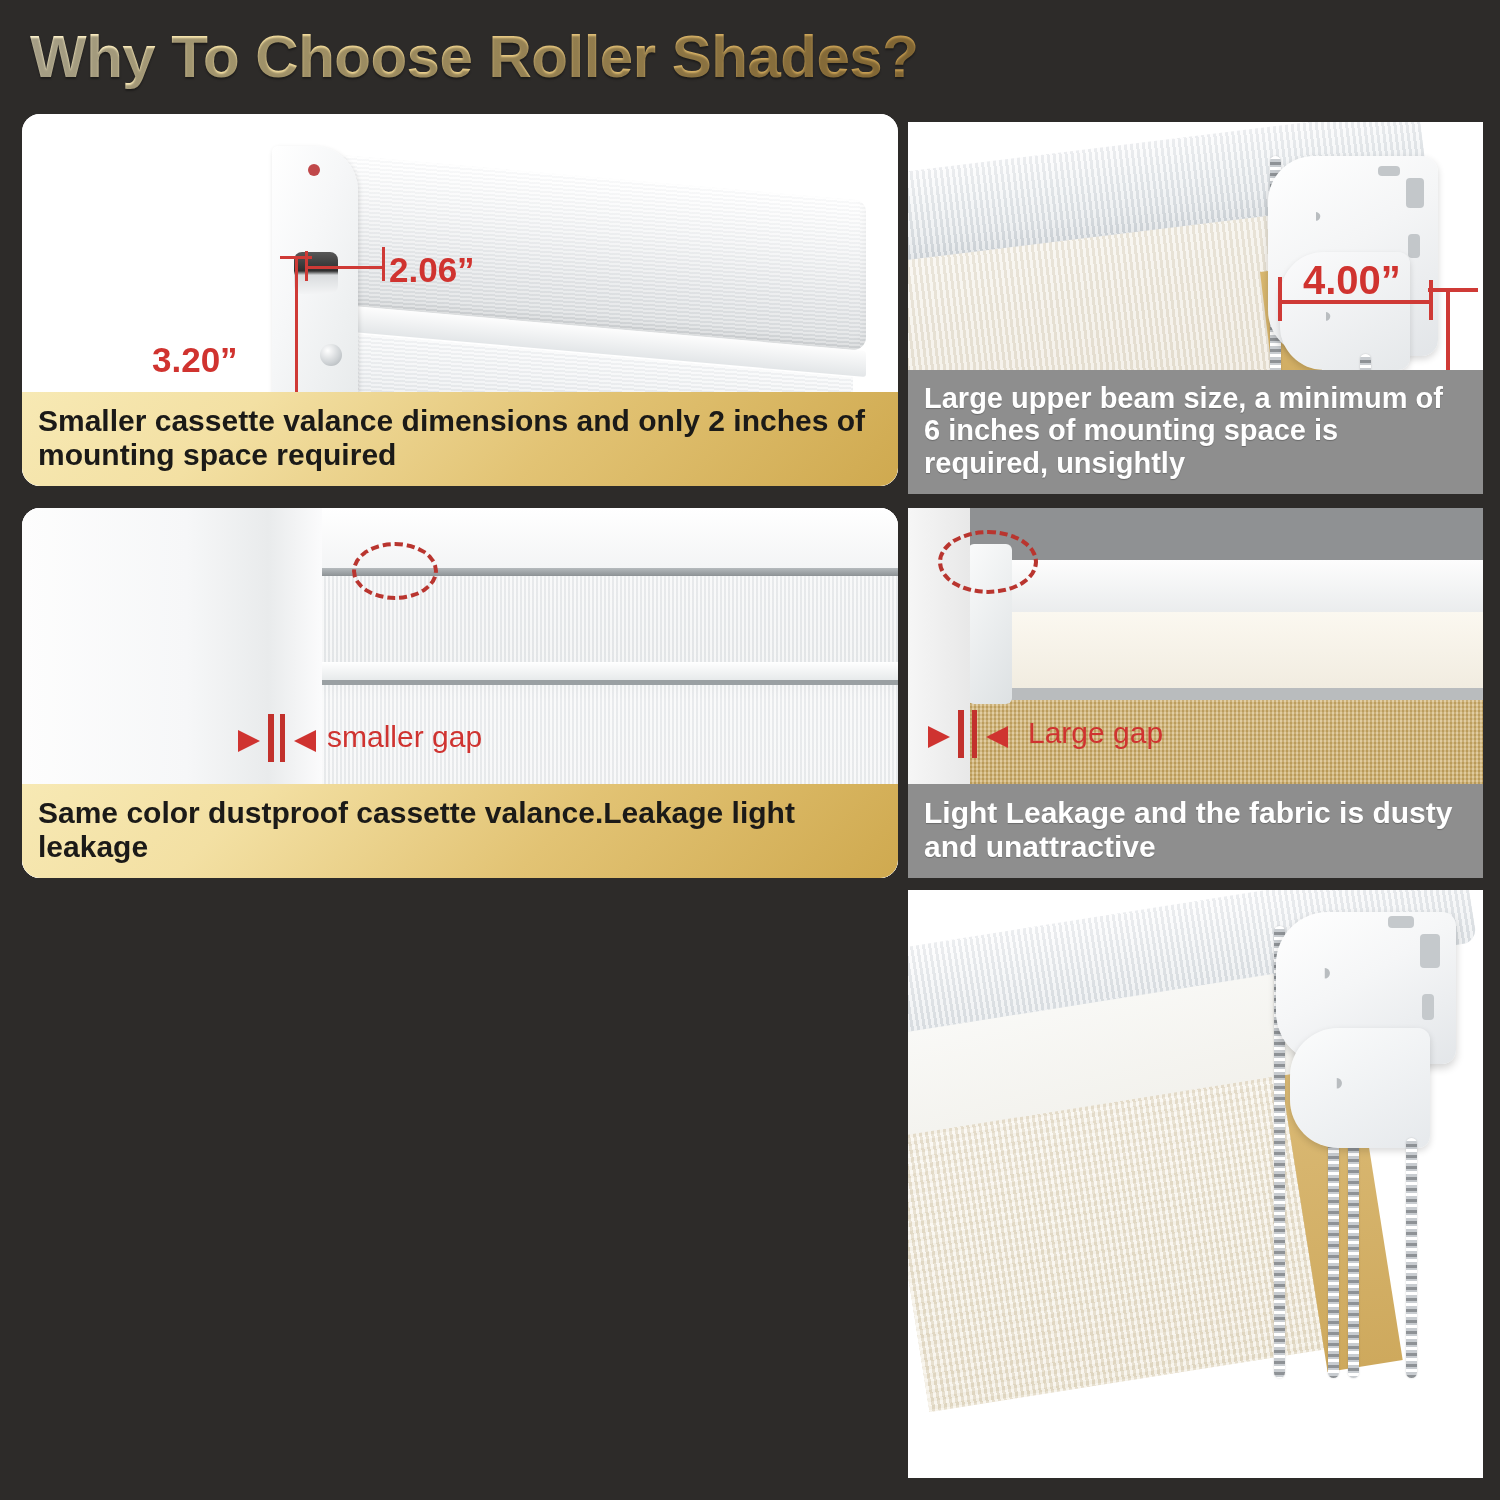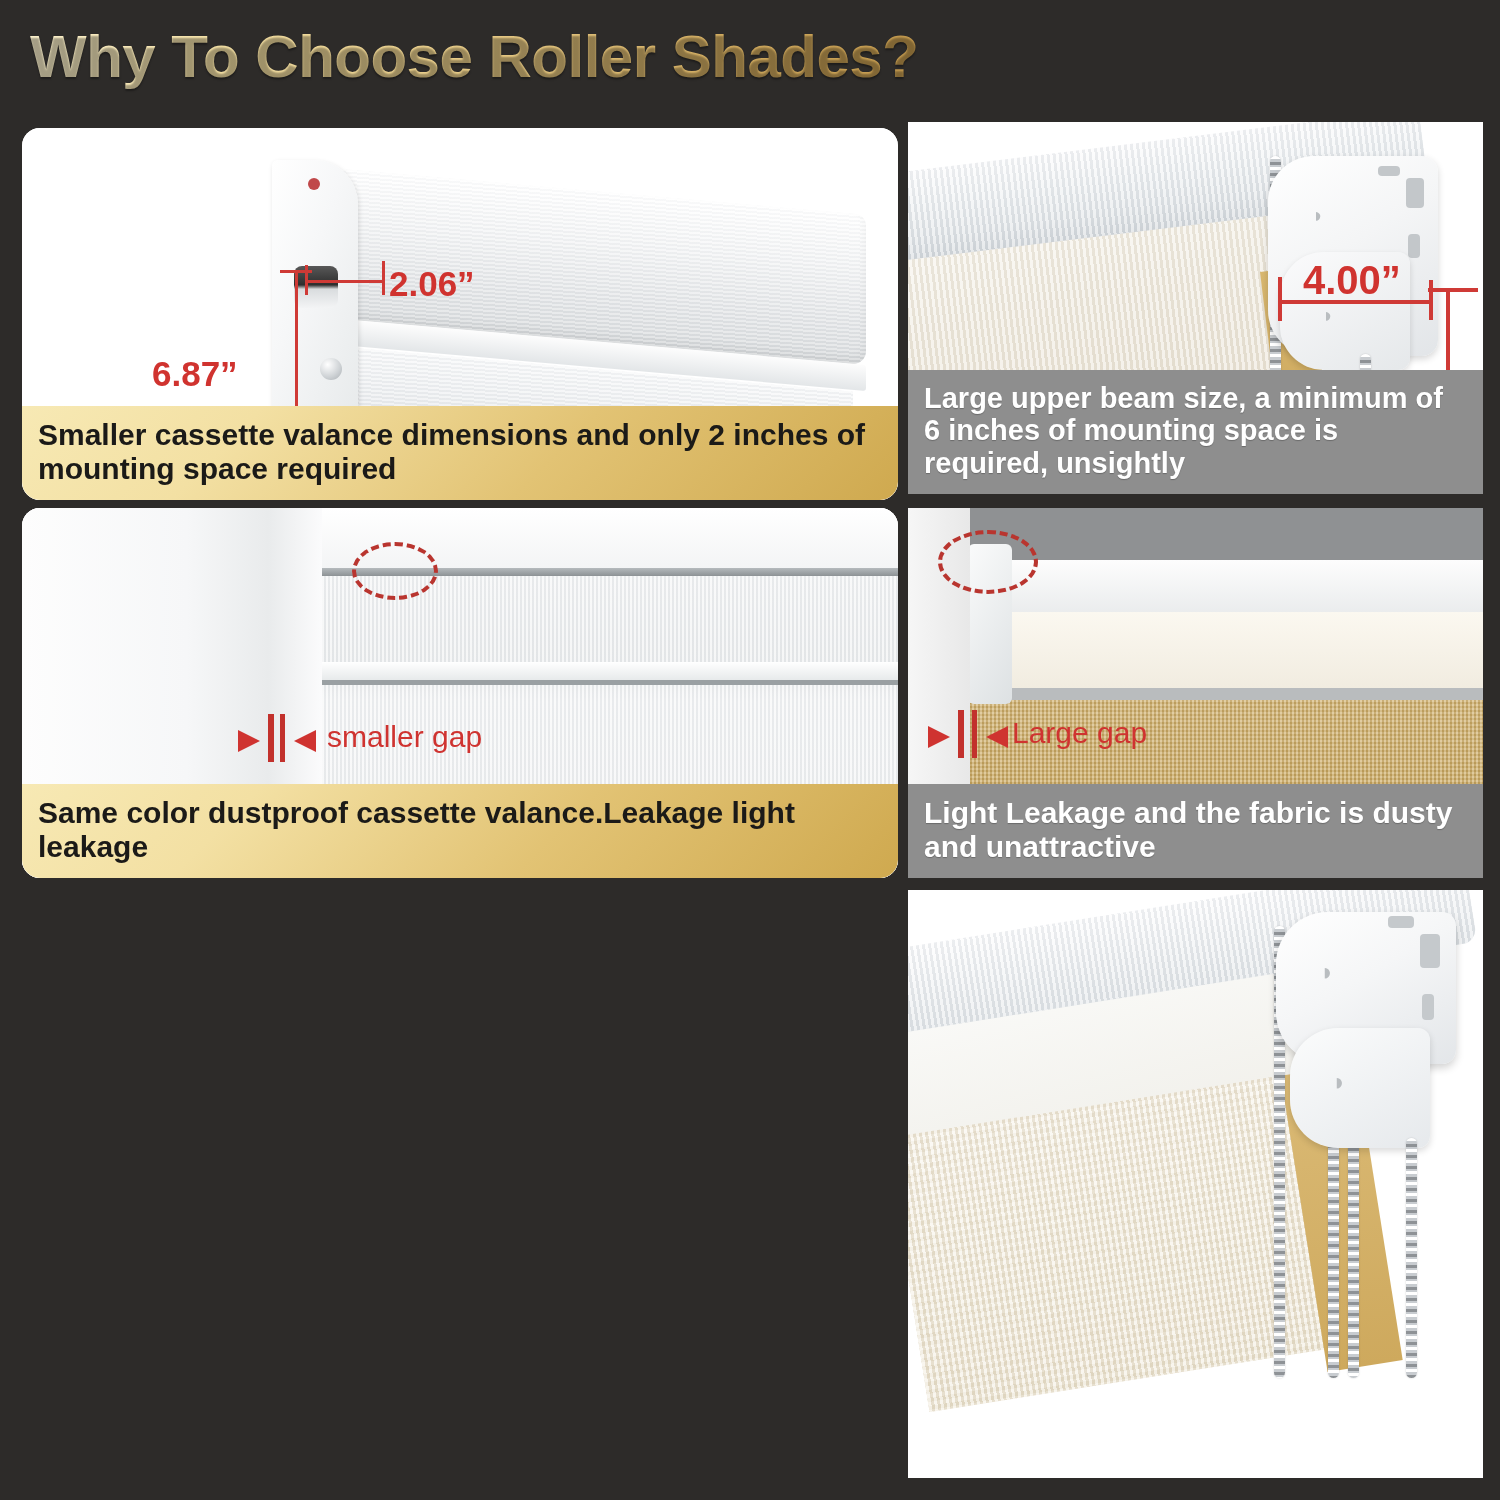--- a/index.html
+++ b/index.html
@@ -251,21 +251,21 @@
 
   .glyph{position:absolute;color:#b9bdc0;font-size:20px;}
 </style>
 </head>
 <body>
 
 <div class="page">
 
   <div class="title">Why To Choose Roller Shades?</div>
 
-  <div class="panel left" style="left:22px; top:128px; width:876px; height:372px;">
+  <div class="panel left" style="left:22px; top:114px; width:876px; height:372px;">
     <div class="photo">
       <div class="p1-bg"></div>
       <div class="cass-wrap">
         <div class="cass-body"></div>
         <div class="cass-lip"></div>
         <div class="cass-roll"></div>
         <div class="cass-fab"></div>
         <div class="cass-end">
           <div class="cass-dot"></div>
           <div class="cass-slot"></div>
@@ -275,21 +275,21 @@
       </div>
 
       <div class="dimline" style="left:283px; top:152px; width:80px; height:3px;"></div>
       <div class="dimline" style="left:283px; top:137px; width:3px; height:30px;"></div>
       <div class="dimline" style="left:360px; top:133px; width:3px; height:34px;"></div>
       <div class="dimtxt" style="left:367px; top:136px; font-size:35px;">2.06”</div>
 
       <div class="dimline" style="left:273px; top:142px; width:3px; height:208px;"></div>
       <div class="dimline" style="left:258px; top:142px; width:32px; height:3px;"></div>
       <div class="dimline" style="left:258px; top:347px; width:32px; height:3px;"></div>
-      <div class="dimtxt" style="left:130px; top:226px; font-size:35px;">6.87”</div>
+      <div class="dimtxt" style="left:130px; top:226px; font-size:35px;">3.20”</div>
     </div>
     <div class="caption gold">Smaller cassette valance dimensions and only 2 inches of mounting space required</div>
   </div>
 
   <div class="panel right" style="left:908px; top:122px; width:575px; height:372px;">
     <div class="photo">
       <div class="p2-bg"></div>
       <div class="p2-fabric"></div>
       <div class="p2-tan"></div>
       <div class="p2-tube"></div>
@@ -348,21 +348,21 @@
       <div class="p4-fab"></div>
       <div class="p4-brk"></div>
       <div class="p4-dark"></div>
       <div class="p4-wall"></div>
       <div class="dashed-ell" style="left:30px; top:22px; width:100px; height:64px;"></div>
 
       <div class="arrowR" style="left:20px; top:218px;"></div>
       <div class="gapmark" style="left:50px; top:202px; width:6px; height:48px;"></div>
       <div class="gapmark" style="left:64px; top:202px; width:5px; height:48px;"></div>
       <div class="arrowL" style="left:78px; top:218px;"></div>
-      <div class="gaptxt" style="left:104px; top:208px;">Large gap</div>
+      <div class="gaptxt" style="left:120px; top:208px;">Large gap</div>
     </div>
     <div class="caption gray">Light Leakage and the fabric is dusty and unattractive</div>
   </div>
 
 
   <div class="panel right" style="left:908px; top:890px; width:575px; height:588px;">
     <div class="photo">
       <div class="p6-bg"></div>
       <div class="p6-fab"></div>
       <div class="p6-tan"></div>

